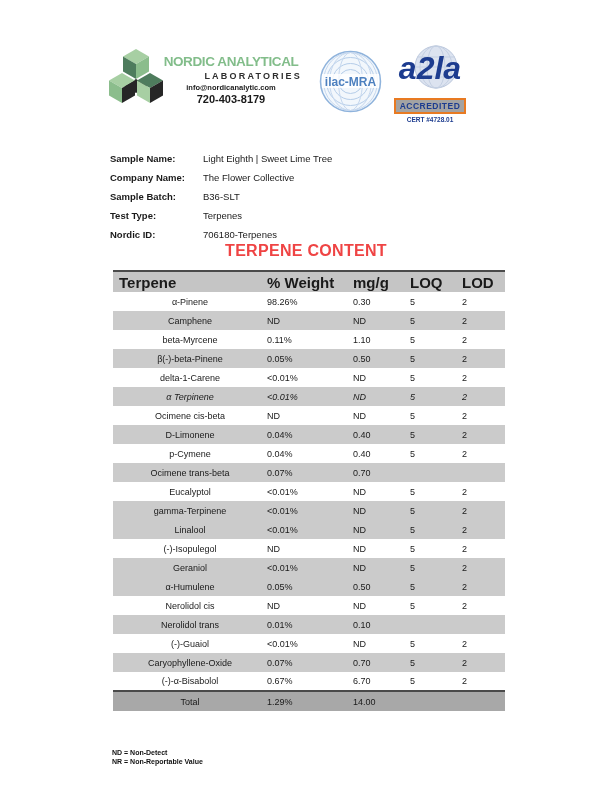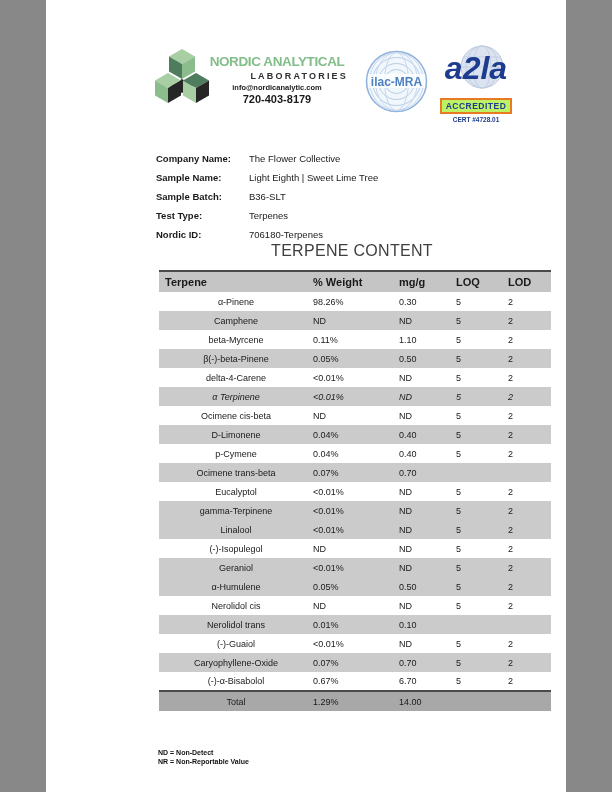--- a/index.html
+++ b/index.html
@@ -3,51 +3,51 @@
 <meta charset="utf-8">
 <style>
   :root{
     --brand_green:#82bd8a; --dark_green:#4e7c5d; --light_green:#a7cfa3; --mid_green:#8bbd8c;
     --cube_black:#262626; --navy:#1d3c8f; --orange:#e87a22; --ilac_blue:#4d80bf;
     --header_gray:#c5c5c5; --stripe_gray:#cbcbcb; --total_gray:#a8a8a8;
   }
   *{margin:0;padding:0;box-sizing:border-box;}
   html,body{background:#888;}
   .page{
-    position:relative;width:520px;height:792px;background:#ffffff;margin:0 auto;
+    position:relative;width:612px;height:792px;background:#ffffff;margin:0 auto;
     font-family:"Liberation Sans", sans-serif;color:#1a1a1a;overflow:hidden;
   }
   
   .logo-cubes{position:absolute;left:107px;top:46px;}
   .logo-textblock{position:absolute;left:160px;top:54px;width:142px;text-align:center;}
   .logo-name{font-size:13.5px;font-weight:bold;letter-spacing:-0.4px;color:var(--brand_green);white-space:nowrap;}
   .logo-sub{font-size:9px;font-weight:bold;letter-spacing:2.2px;color:#2e2e2e;margin-top:2px;text-align:right;}
   .logo-email{font-size:7.5px;font-weight:bold;color:#1a1a1a;margin-top:2px;}
   .logo-phone{font-size:11px;font-weight:bold;color:#1a1a1a;margin-top:1px;}
   .ilac-logo{position:absolute;left:319px;top:50px;}
   .a2la-block{position:absolute;left:390px;top:45px;width:80px;text-align:center;}
-  .a2la-accredited{display:inline-block;border:2px solid var(--orange);background:#bef264;color:var(--navy);
+  .a2la-accredited{display:inline-block;border:2px solid var(--orange);background:#a3a3a3;color:var(--navy);
     font-size:8.5px;font-weight:bold;letter-spacing:0.5px;padding:1px 4px;margin-top:-2px;}
   .a2la-cert{font-size:6.5px;font-weight:bold;color:var(--navy);margin-top:2px;}
   
   .info-block{position:absolute;left:110px;top:149px;}
   .info-row{display:flex;height:19px;align-items:center;font-size:9.5px;}
   .info-label{font-weight:bold;width:93px;}
   .info-value{font-weight:normal;}
   
   .report-title{position:absolute;top:242px;left:0;width:612px;text-align:center;
-    font-size:16px;font-weight:normal;letter-spacing:0.3px;color:#404040;}
+    font-size:16px;font-weight:bold;letter-spacing:0.3px;color:#ef4444;}
   
   .terpene-table{position:absolute;left:113px;top:270px;width:392px;border-collapse:collapse;
     table-layout:fixed;font-size:9px;color:#1a1a1a;}
   .terpene-table col.c-name{width:154px;} .terpene-table col.c-weight{width:86px;}
   .terpene-table col.c-mgg{width:57px;}  .terpene-table col.c-loq{width:52px;}
   .terpene-table col.c-lod{width:43px;}
   .terpene-table thead tr{background:var(--header_gray);height:21px;border-top:2px solid #4a4a4a;}
-  .terpene-table th{font-size:11px;font-weight:bold;text-align:left;padding:0;}
+  .terpene-table th{font-size:15px;font-weight:bold;text-align:left;padding:0;}
   .terpene-table th.col-name{padding-left:6px;}
   .terpene-table tbody tr{height:19px;background:#ffffff;}
   .terpene-table tbody tr.stripe{background:var(--stripe_gray);margin-top:36px;}
   .terpene-table tbody tr.italic td{font-style:italic;}
   .terpene-table td{padding:0;text-align:left;}
   .terpene-table td.cell-name{text-align:center;}
   .terpene-table tfoot tr{background:var(--total_gray);height:20px;border-top:2px solid #4a4a4a;}
   .terpene-table tfoot td{font-weight:normal;}
   
   .footnotes{position:absolute;left:112px;top:749px;font-size:7px;font-weight:bold;line-height:8.5px;color:#111;}
@@ -102,26 +102,26 @@
       <line x1="27" y1="12" x2="65" y2="12" stroke="#c3cfe2" stroke-width="1"></line>
       <line x1="27" y1="32" x2="65" y2="32" stroke="#c3cfe2" stroke-width="1"></line>
       <text x="40" y="34" text-anchor="middle" font-family="Liberation Sans, sans-serif" font-size="32" font-weight="bold" font-style="italic" fill="#1d3c8f">a2la</text>
     </svg>
     <div class="a2la-accredited">ACCREDITED</div>
     <div class="a2la-cert">CERT #4728.01</div>
   </div>
 
   <div class="info-block">
     <div class="info-row">
+      <span class="info-label">Sample Name:</span>
+      <span class="info-value">Light Eighth | Sweet Lime Tree</span>
+    </div>
+    <div class="info-row">
       <span class="info-label">Company Name:</span>
       <span class="info-value">The Flower Collective</span>
-    </div>
-    <div class="info-row">
-      <span class="info-label">Sample Name:</span>
-      <span class="info-value">Light Eighth | Sweet Lime Tree</span>
     </div>
     <div class="info-row">
       <span class="info-label">Sample Batch:</span>
       <span class="info-value">B36-SLT</span>
     </div>
     <div class="info-row">
       <span class="info-label">Test Type:</span>
       <span class="info-value">Terpenes</span>
     </div>
     <div class="info-row">
@@ -172,21 +172,21 @@
       <td>2</td>
     </tr>
         <tr class="stripe">
       <td class="cell-name">β(-)-beta-Pinene</td>
       <td>0.05%</td>
       <td>0.50</td>
       <td>5</td>
       <td>2</td>
     </tr>
         <tr>
-      <td class="cell-name">delta-4-Carene</td>
+      <td class="cell-name">delta-1-Carene</td>
       <td>&lt;0.01%</td>
       <td>ND</td>
       <td>5</td>
       <td>2</td>
     </tr>
         <tr class="stripe italic">
       <td class="cell-name">α Terpinene</td>
       <td>&lt;0.01%</td>
       <td>ND</td>
       <td>5</td>

